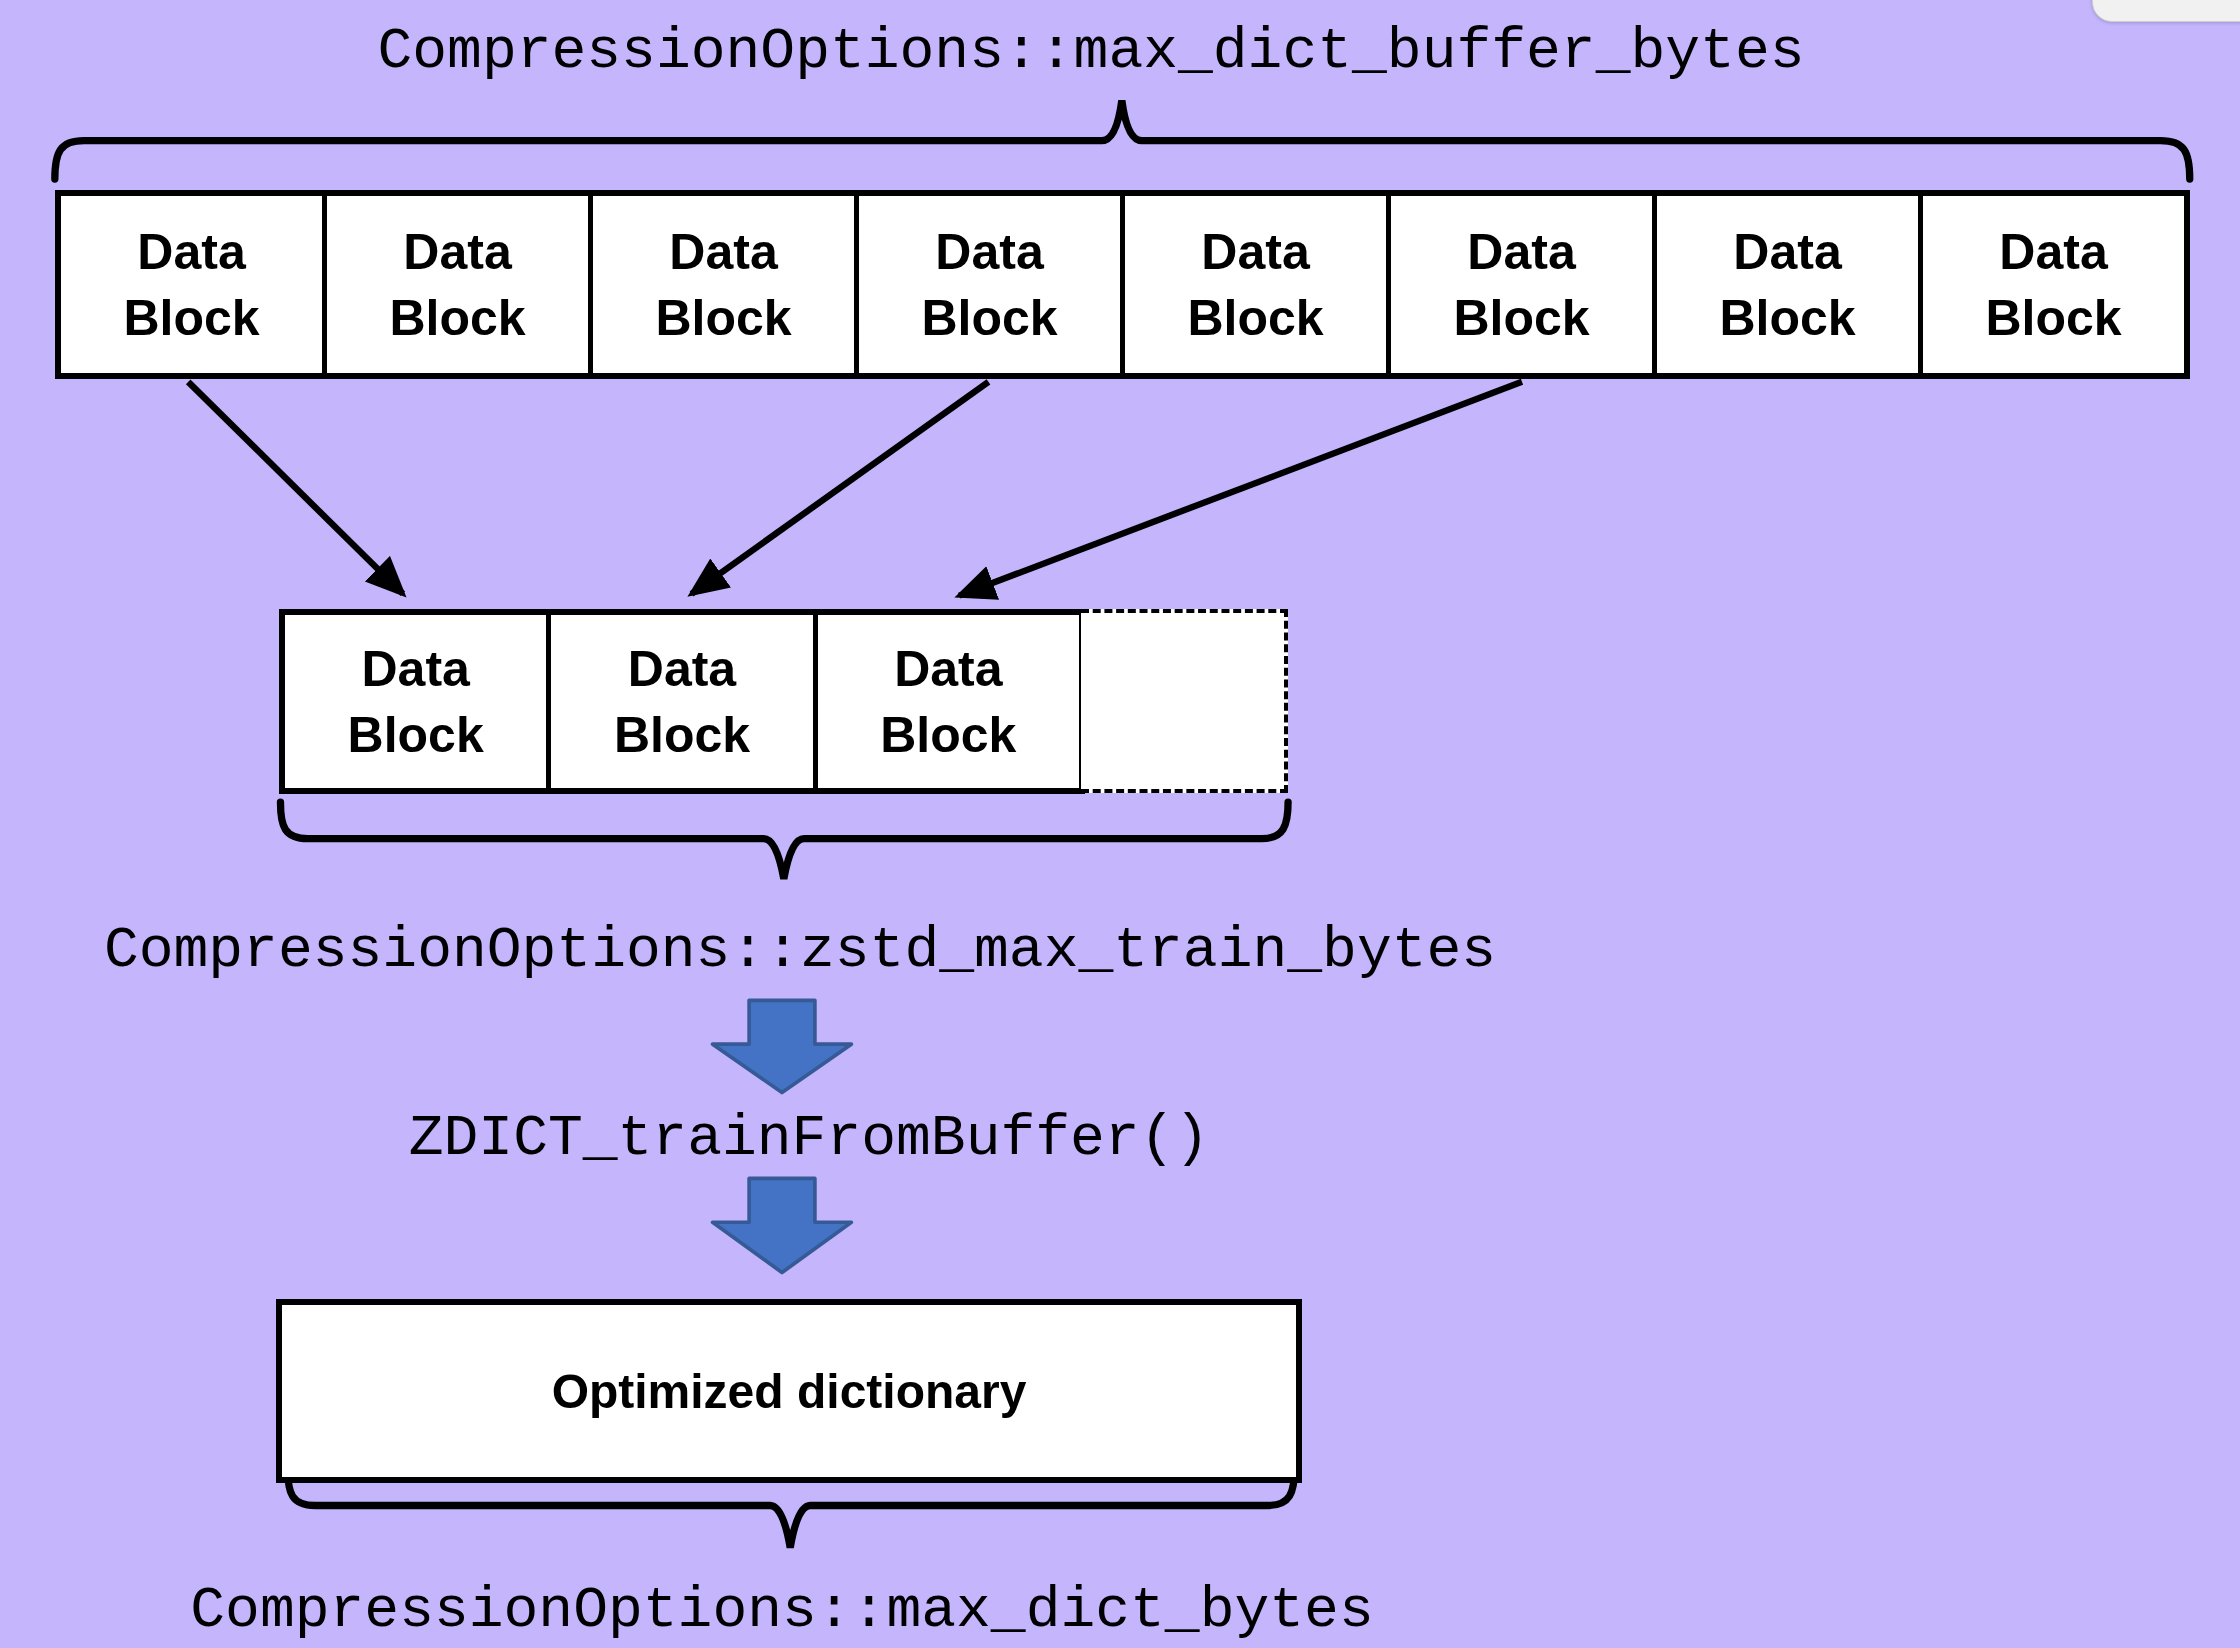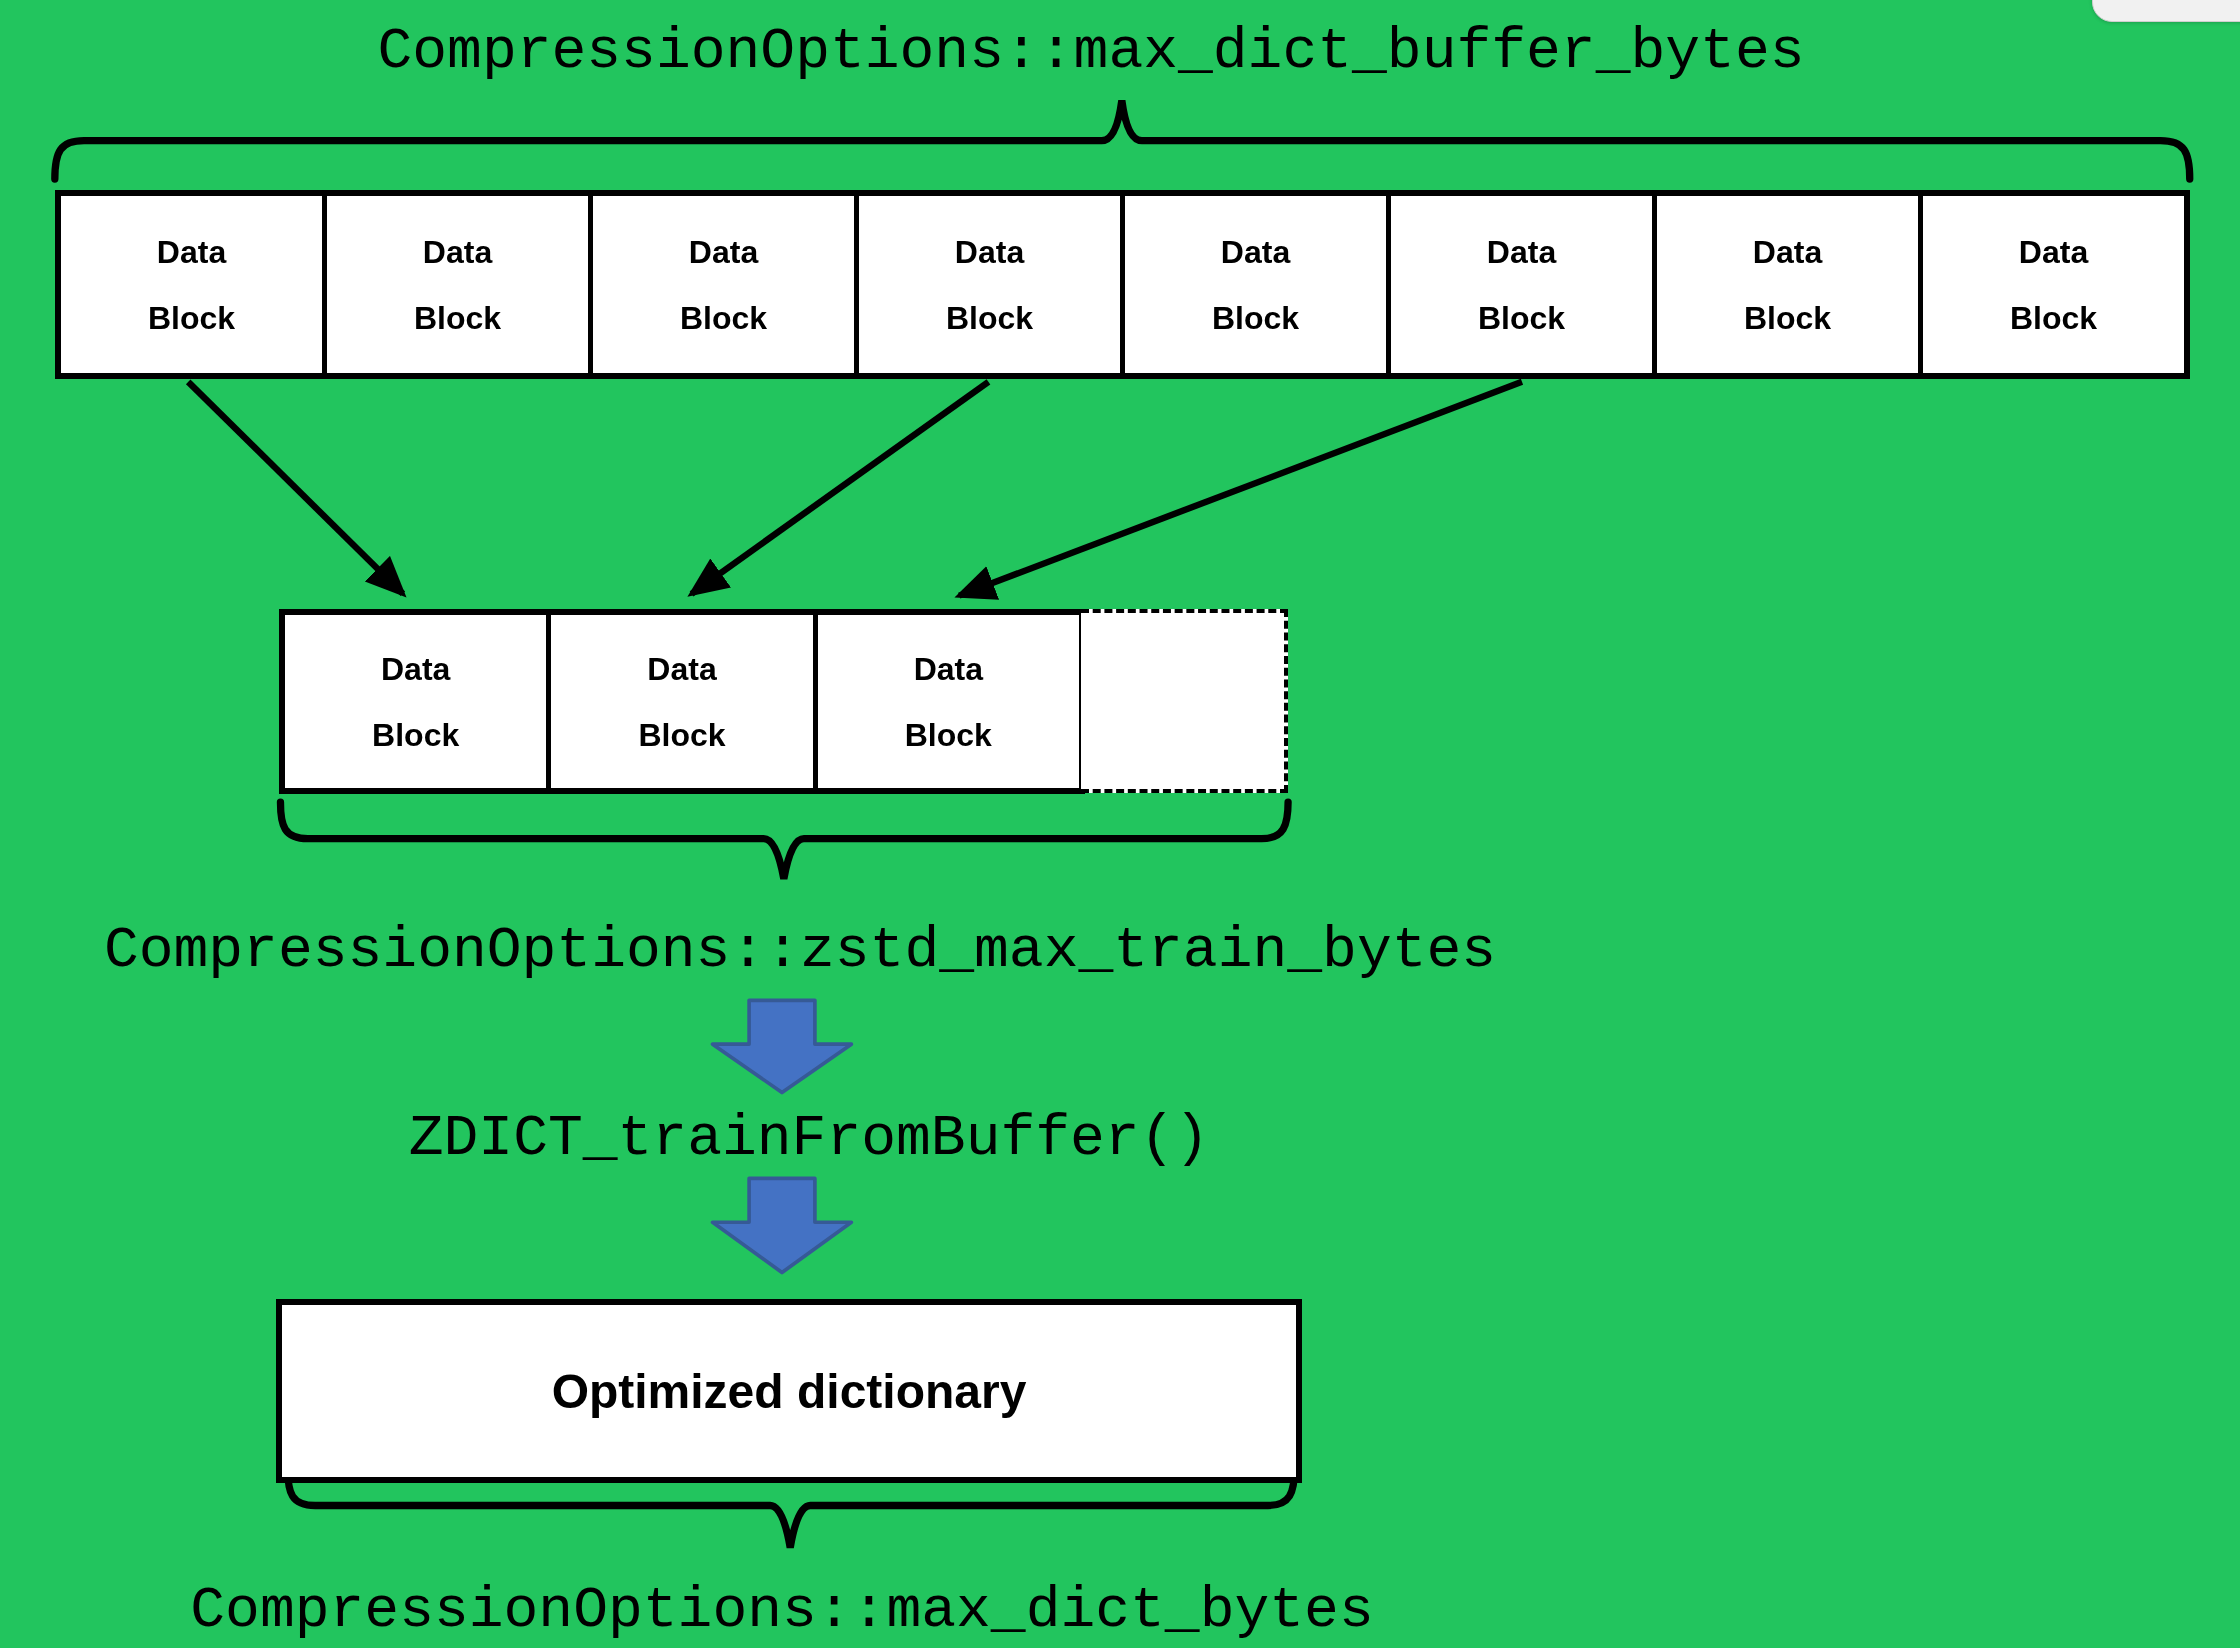--- a/index.html
+++ b/index.html
@@ -1,33 +1,33 @@
 <!DOCTYPE html>
 <html style="font-size:14.6px"><head>
 <meta charset="utf-8">
 <style>
   html,body{margin:0;padding:0;background:#ffffff;}
   #canvas{
     position:relative;width:2240px;height:1648px;overflow:hidden;
-    background:#22c55e;font-family:"Liberation Sans","DejaVu Sans",sans-serif;
+    background:#c4b5fd;font-family:"Liberation Sans","DejaVu Sans",sans-serif;
   }
   .mono{
     position:absolute;white-space:nowrap;color:#000;
     font-family:"Liberation Mono","DejaVu Sans Mono",monospace;
     font-size:58px;line-height:64px;transform:translateX(-50%);
   }
   .shapes{position:absolute;left:0;top:0;}
   .row{
     position:absolute;display:flex;box-sizing:border-box;
     border:6.4px solid #000;background:#fff;
   }
   .cell{
     flex:1 1 0;display:flex;flex-direction:column;align-items:center;justify-content:center;
     border-left:5.5px solid #000;
-    font-size:32px;font-weight:700;line-height:66px;color:#000;
+    font-size:50px;font-weight:700;line-height:66px;color:#000;
   }
   .cell:first-child{border-left:none;}
   .dashedbox{
     position:absolute;box-sizing:border-box;background:#fff;
     border:4.6px dashed #000;border-left:none;
   }
   .dictbox{
     position:absolute;box-sizing:border-box;border:6.4px solid #000;background:#fff;
     display:flex;align-items:center;justify-content:center;
     font-size:48px;font-weight:700;color:#000;margin-top:23px;

